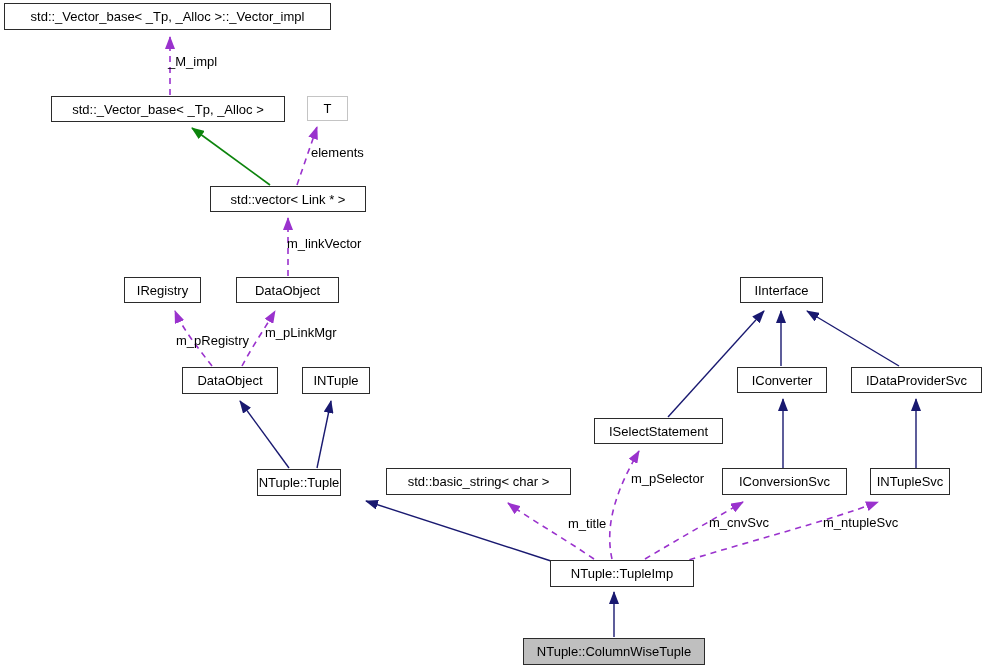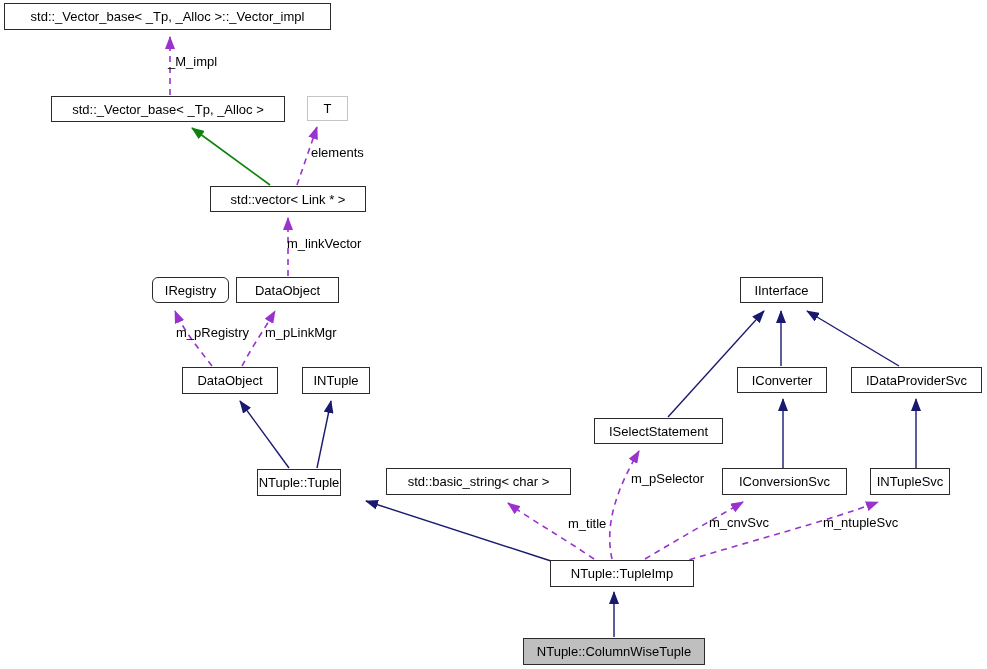--- a/index.html
+++ b/index.html
@@ -69,38 +69,38 @@
     <path class="edge inherit" d="M899,366 L807,311" marker-end="url(#an)"></path>
     <path class="edge inherit" d="M783,468 L783,399" marker-end="url(#an)"></path>
     <path class="edge inherit" d="M916,468 L916,399" marker-end="url(#an)"></path>
     <path class="edge inherit" d="M614,637 L614,592" marker-end="url(#an)"></path>
   </svg>
 
   <div class="node" style="left:4px;top:3px;width:327px;height:27px;">std::_Vector_base&lt; _Tp, _Alloc &gt;::_Vector_impl</div>
   <div class="node" style="left:51px;top:96px;width:234px;height:26px;">std::_Vector_base&lt; _Tp, _Alloc &gt;</div>
   <div class="node template" style="left:307px;top:96px;width:41px;height:25px;">T</div>
   <div class="node" style="left:210px;top:186px;width:156px;height:26px;">std::vector&lt; Link * &gt;</div>
-  <div class="node" style="left:152px;top:277px;width:77px;height:26px;border-radius:6px;">IRegistry</div>
+  <div class="node" style="left:124px;top:277px;width:77px;height:26px;">IRegistry</div>
   <div class="node" style="left:236px;top:277px;width:103px;height:26px;">DataObject</div>
   <div class="node" style="left:182px;top:367px;width:96px;height:27px;">DataObject</div>
   <div class="node" style="left:302px;top:367px;width:68px;height:27px;">INTuple</div>
   <div class="node" style="left:257px;top:469px;width:84px;height:27px;">NTuple::Tuple</div>
   <div class="node" style="left:386px;top:468px;width:185px;height:27px;">std::basic_string&lt; char &gt;</div>
   <div class="node" style="left:740px;top:277px;width:83px;height:26px;">IInterface</div>
   <div class="node" style="left:737px;top:367px;width:90px;height:26px;">IConverter</div>
   <div class="node" style="left:851px;top:367px;width:131px;height:26px;">IDataProviderSvc</div>
   <div class="node" style="left:594px;top:418px;width:129px;height:26px;">ISelectStatement</div>
   <div class="node" style="left:722px;top:468px;width:125px;height:27px;">IConversionSvc</div>
   <div class="node" style="left:870px;top:468px;width:80px;height:27px;">INTupleSvc</div>
   <div class="node" style="left:550px;top:560px;width:144px;height:27px;">NTuple::TupleImp</div>
   <div class="node highlight" style="left:523px;top:638px;width:182px;height:27px;">NTuple::ColumnWiseTuple</div>
 
   <div class="edge-label" style="left:168px;top:55px;">_M_impl</div>
   <div class="edge-label" style="left:311px;top:146px;">elements</div>
   <div class="edge-label" style="left:287px;top:237px;">m_linkVector</div>
-  <div class="edge-label" style="left:176px;top:326px;">m_pRegistry</div>
+  <div class="edge-label" style="left:176px;top:334px;">m_pRegistry</div>
   <div class="edge-label" style="left:265px;top:326px;">m_pLinkMgr</div>
   <div class="edge-label" style="left:556px;top:517px;padding-left:12px;">m_title</div>
   <div class="edge-label" style="left:631px;top:472px;">m_pSelector</div>
   <div class="edge-label" style="left:709px;top:516px;">m_cnvSvc</div>
   <div class="edge-label" style="left:823px;top:516px;">m_ntupleSvc</div>
 
 </div>
 
 </body></html>

